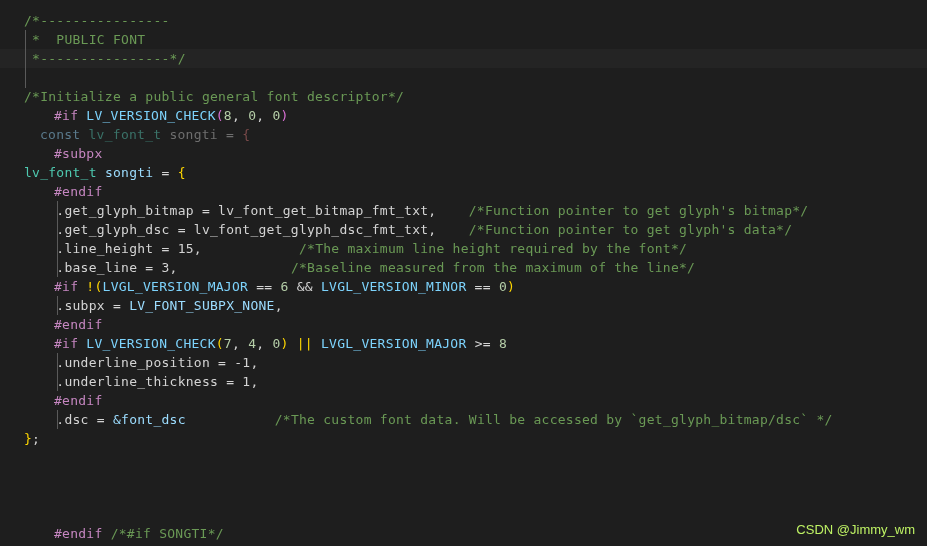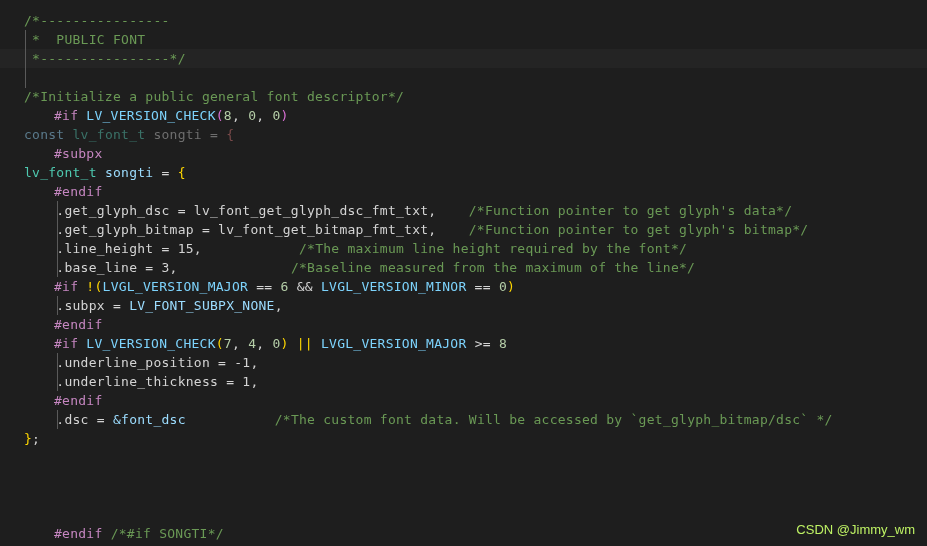--- a/index.html
+++ b/index.html
@@ -54,21 +54,21 @@
   .pp   { color: #c586c0; margin-left: 30px; }
   .id   { color: #7dd3fc; }
   .typ  { color: #4ec9b0; }
   .num  { color: #b5cea8; }
   .op   { color: #d4d4d4; }
   .txt  { color: #d4d4d4; }
   .brY  { color: #ffd700; }
   .brM  { color: #da70d6; }
   .var  { color: #9cdcfe; }
   
-  .dim       { opacity: 1; }
+  .dim       { opacity: 1; margin-left: 16px; }
   .dim .kw   { color: #5a7a8c; }
   .dim .typ2 { color: #3a7268; }
   .dim .nm   { color: #6e6e6e; }
   .dim .br   { color: #7a4a4a; }
   .watermark {
     position: absolute;
     right: 12px;
     bottom: 9px;
     font-family: "Liberation Sans", "DejaVu Sans", sans-serif;
     font-size: 13px;
@@ -105,23 +105,23 @@
     <div class="line"><span class="pp">#if</span><span class="txt"> </span><span class="id">LV_VERSION_CHECK</span><span class="brM">(</span><span class="num">8</span><span class="txt">, </span><span class="num">0</span><span class="txt">, </span><span class="num">0</span><span class="brM">)</span></div>
 
     <div class="line dim"><span class="kw">const</span><span class="nm"> </span><span class="typ2">lv_font_t</span><span class="nm"> </span><span class="nm">songti</span><span class="nm"> </span><span class="nm">=</span><span class="nm"> </span><span class="br">{</span></div>
 
     <div class="line"><span class="pp">#subpx</span></div>
 
     <div class="line"><span class="typ">lv_font_t</span><span class="txt"> </span><span class="var">songti</span><span class="txt"> </span><span class="op">=</span><span class="txt"> </span><span class="brY">{</span></div>
 
     <div class="line"><span class="pp">#endif</span></div>
 
+    <div class="line"><span class="txt">    .get_glyph_bitmap = lv_font_get_bitmap_fmt_txt,</span><span class="txt">    </span><span class="cmt">/*Function pointer to get glyph's bitmap*/</span></div>
+
     <div class="line"><span class="txt">    .get_glyph_dsc = lv_font_get_glyph_dsc_fmt_txt,</span><span class="txt">    </span><span class="cmt">/*Function pointer to get glyph's data*/</span></div>
-
-    <div class="line"><span class="txt">    .get_glyph_bitmap = lv_font_get_bitmap_fmt_txt,</span><span class="txt">    </span><span class="cmt">/*Function pointer to get glyph's bitmap*/</span></div>
 
     <div class="line"><span class="txt">    .line_height = 15,</span><span class="txt">            </span><span class="cmt">/*The maximum line height required by the font*/</span></div>
 
     <div class="line"><span class="txt">    .base_line = 3,</span><span class="txt">              </span><span class="cmt">/*Baseline measured from the maximum of the line*/</span></div>
 
     <div class="line"><span class="pp">#if</span><span class="txt"> </span><span class="brY">!</span><span class="brY">(</span><span class="id">LVGL_VERSION_MAJOR</span><span class="txt"> </span><span class="op">==</span><span class="txt"> </span><span class="num">6</span><span class="txt"> </span><span class="op">&amp;&amp;</span><span class="txt"> </span><span class="id">LVGL_VERSION_MINOR</span><span class="txt"> </span><span class="op">==</span><span class="txt"> </span><span class="num">0</span><span class="brY">)</span></div>
 
     <div class="line"><span class="txt">    .subpx = </span><span class="var">LV_FONT_SUBPX_NONE</span><span class="txt">,</span></div>
 
     <div class="line"><span class="pp">#endif</span></div>

